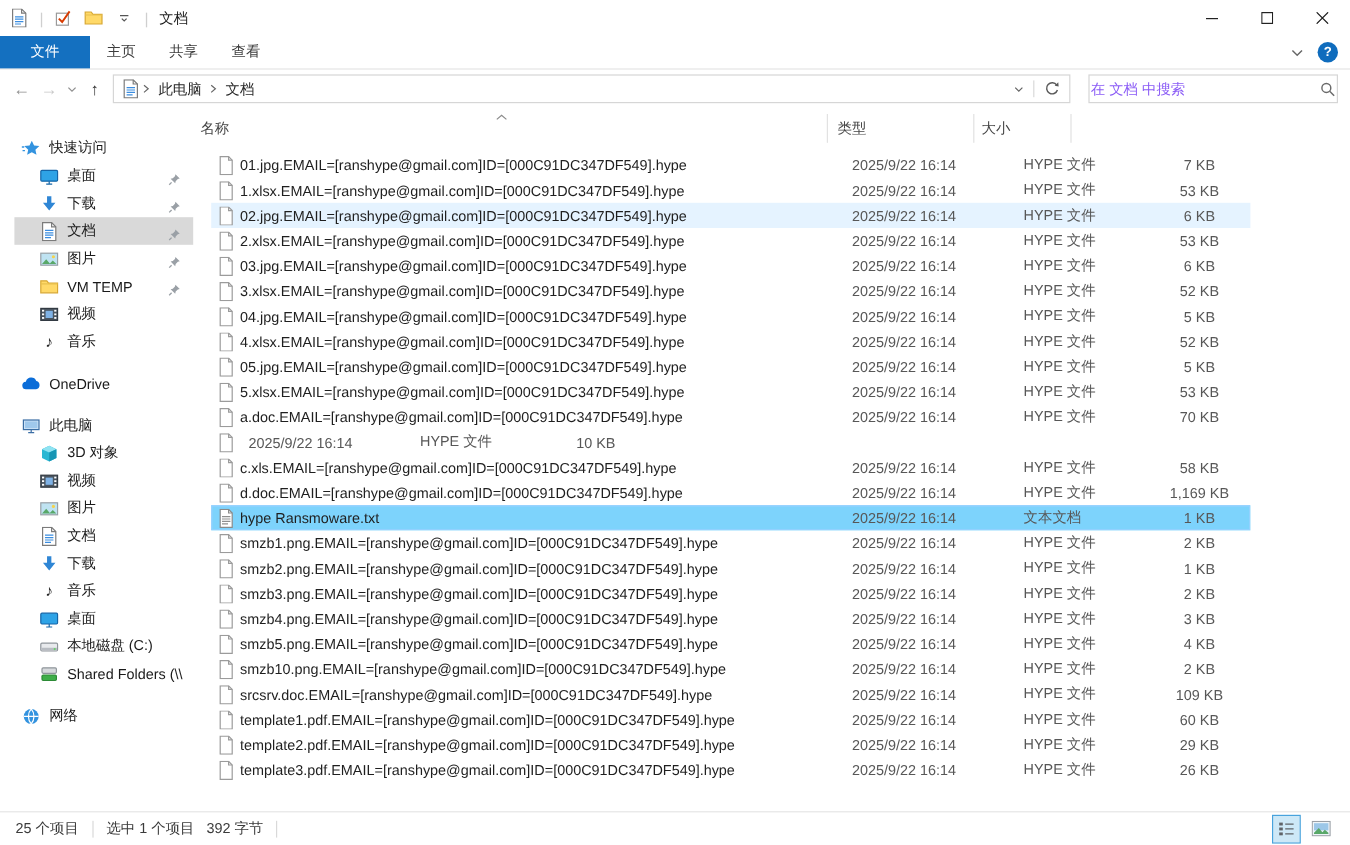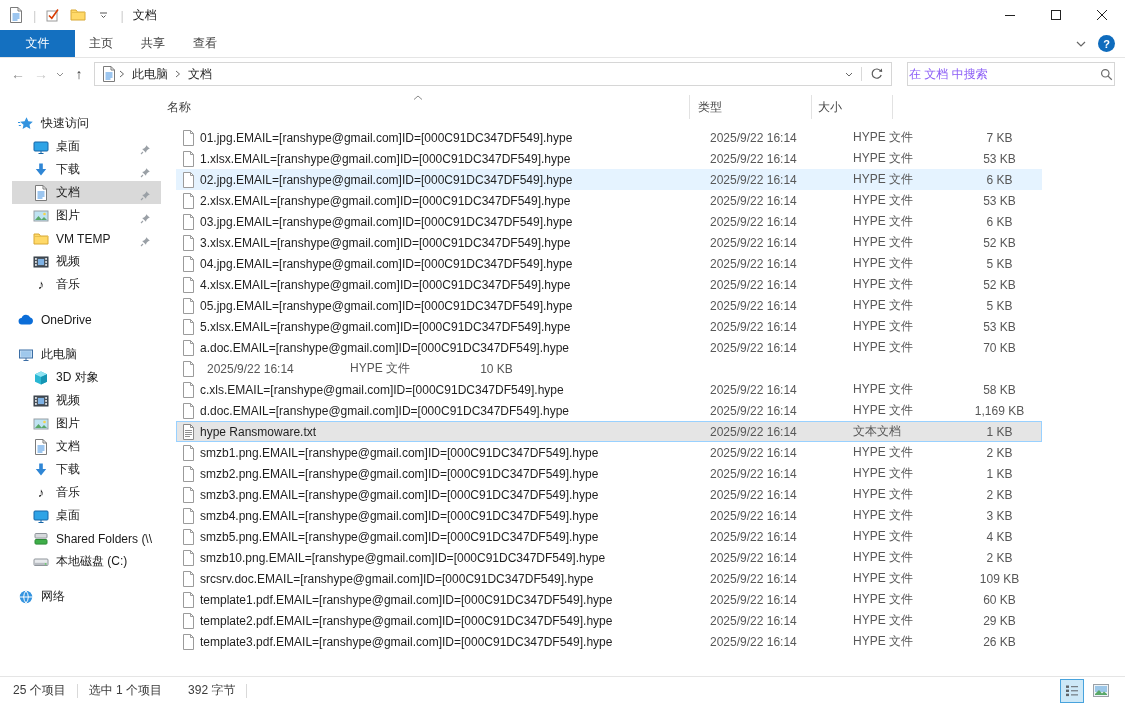--- a/index.html
+++ b/index.html
@@ -44,31 +44,31 @@
   .colheaders{display:flex;height:27px;color:#454545;position:relative;align-items:flex-start}
   .hcell{display:flex;align-items:center;height:24px;border-right:1px solid #e2e2e2;padding-left:8px}
   .h-name{width:527px;padding-left:4px}
   .h-date{width:142px;padding-left:7px}
   .h-type{width:122px}
   .h-size{width:81px;padding-left:6px}
   .sortup{position:absolute;left:250px;top:0}
   .rows{margin-top:5px}
   .frow{display:flex;height:21px;align-items:center;margin-left:13px;width:866px}
   .frow.hover{background:#e5f3ff}
-  .frow.selected{background:#e5e5e5;box-shadow:inset 0 0 0 1px #99d1ff}
+  .frow.selected{background:#7dd3fc;box-shadow:inset 0 0 0 1px #99d1ff}
   .fico{width:24px;display:flex;justify-content:center;flex:none}
   .cell{white-space:nowrap;overflow:hidden}
   .cell-name{width:503px;color:#1f1f1f}
   .cell-date{width:142px;color:#575757;padding-left:7px}
   .cell-type{width:122px;color:#575757;padding-left:8px}
   .cell-size{width:73px;color:#575757;text-align:center;padding-right:8px}
   
   .statusbar{position:absolute;bottom:0;left:0;right:0;height:28px;border-top:1px solid #e5e5e5;display:flex;align-items:center;padding:0 13px;gap:11px;color:#3b3b3b}
   .ssep{width:1px;height:14px;background:#d9d9d9}
-  .selinfo{display:flex;gap:26px}
+  .selinfo{display:flex;gap:10px}
   .viewbtns{margin-left:auto;display:flex;gap:7px;align-items:center}
   .viewbtn{width:22px;height:22px;display:flex;align-items:center;justify-content:center}
   .viewbtn.sel{background:#cde8f7;outline:1px solid #48a3dd}
 </style>
 </head>
 <body>
 
 <div class="titlebar">
   <div class="qat">
     <span class="ico">
@@ -393,35 +393,35 @@
             <svg width="16" height="16" viewBox="0 0 16 16">
               <rect x="1" y="3" width="14" height="9" rx="1" fill="#2ea3e6" stroke="#1565a7"></rect>
               <path d="M5.5 14.5h5M8 12v2.5" stroke="#1565a7"></path>
             </svg>
           </span>
           <span>桌面</span>
         </div>
         <div class="sb-row sb-item">
           <span class="ico">
             <svg width="16" height="16" viewBox="0 0 16 16">
-              <rect x="2" y="2.5" width="12" height="4.6" rx="1" fill="#d7dadd" stroke="#8f959b"></rect>
-              <rect x="2" y="8.5" width="12" height="4.6" rx="1" fill="#3fae49" stroke="#2c8a36"></rect>
-            </svg>
-          </span>
-          <span>Shared Folders (\\</span>
-        </div>
-        <div class="sb-row sb-item">
-          <span class="ico">
-            <svg width="16" height="16" viewBox="0 0 16 16">
               <rect x="1" y="5" width="14" height="6.5" rx="1" fill="#e8eaed" stroke="#8f959b"></rect>
               <rect x="1.5" y="8.8" width="13" height="2.2" fill="#b8bcc2"></rect>
               <circle cx="12.6" cy="9.9" r=".9" fill="#68d06c"></circle>
             </svg>
           </span>
           <span>本地磁盘 (C:)</span>
+        </div>
+        <div class="sb-row sb-item">
+          <span class="ico">
+            <svg width="16" height="16" viewBox="0 0 16 16">
+              <rect x="2" y="2.5" width="12" height="4.6" rx="1" fill="#d7dadd" stroke="#8f959b"></rect>
+              <rect x="2" y="8.5" width="12" height="4.6" rx="1" fill="#3fae49" stroke="#2c8a36"></rect>
+            </svg>
+          </span>
+          <span>Shared Folders (\\</span>
         </div>
         <div class="sb-gap"></div>
         <div class="sb-row sb-group">
           <span class="ico">
             <svg width="16" height="16" viewBox="0 0 16 16">
               <circle cx="8" cy="8" r="6.2" fill="#3393df"></circle>
               <path d="M1.8 8h12.4M8 1.8a9.5 9.5 0 0 1 0 12.4M8 1.8a9.5 9.5 0 0 0 0 12.4" stroke="#fff" fill="none"></path>
             </svg>
           </span>
           <span>网络</span>

